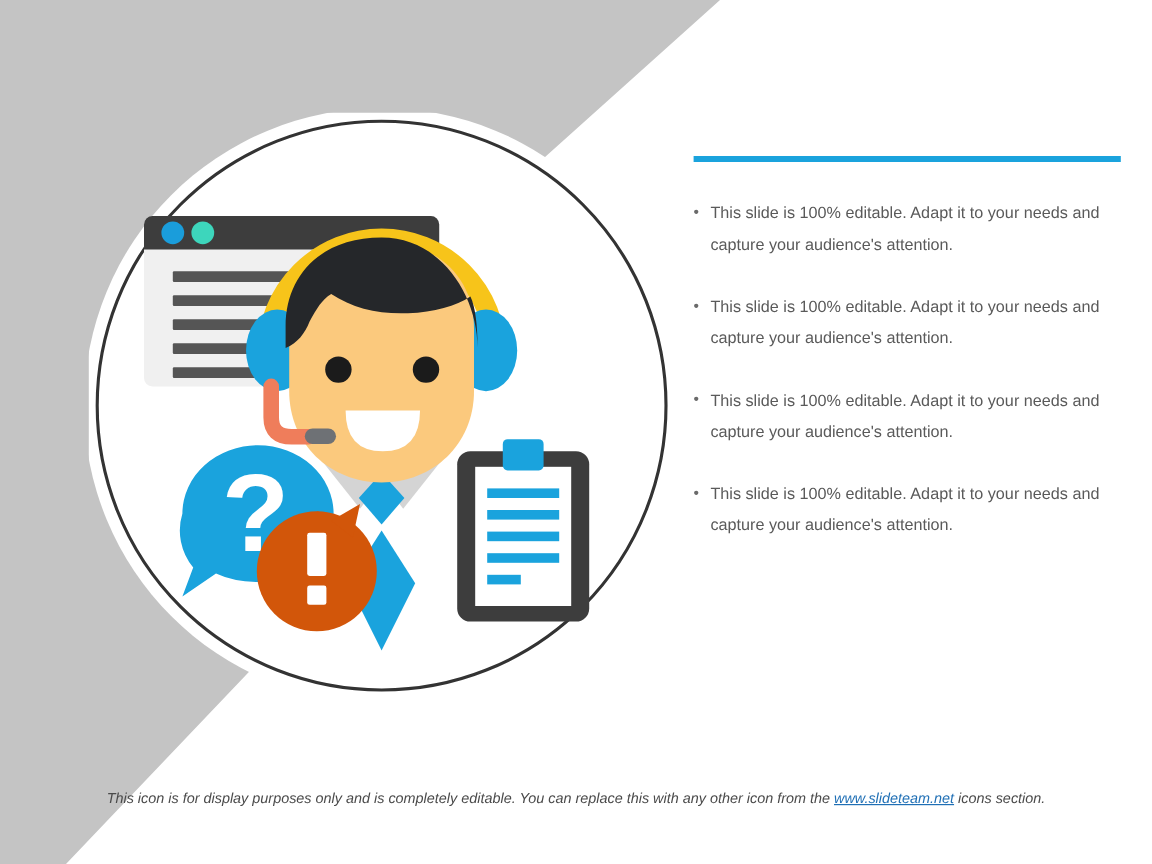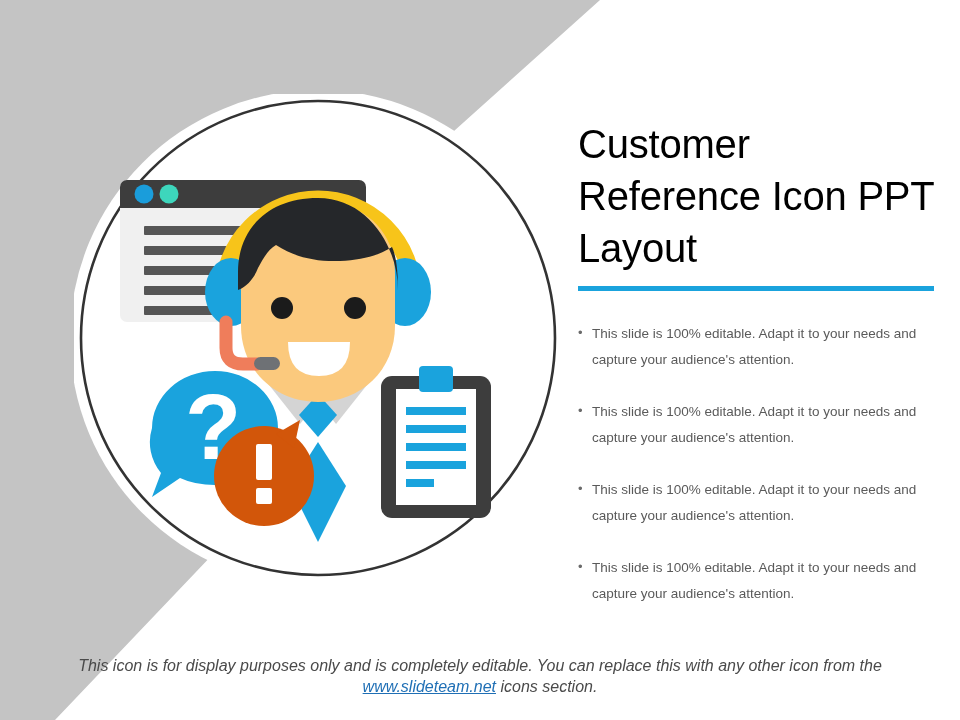--- a/index.html
+++ b/index.html
@@ -80,21 +80,21 @@
     color: #5a5a5a;
   }
 
   
   #footer {
     position: absolute;
     left: 0;
     top: 655px;
     width: 960px;
     text-align: center;
-    font-size: 16px;
+    font-size: 12px;
     line-height: 21px;
     color: #4a4a4a;
     font-style: italic;
     padding: 0 50px;
     box-sizing: border-box;
   }
   #footer-link {
     color: #1f6fb5;
     text-decoration: underline;
     font-style: italic;
@@ -182,21 +182,20 @@
         <rect x="332" y="331" width="60" height="8"></rect>
         <rect x="332" y="349" width="60" height="8"></rect>
         <rect x="332" y="367" width="60" height="8"></rect>
         <rect x="332" y="385" width="28" height="8"></rect>
       </g>
     </g>
 
   </svg>
 
   <div id="text-column">
-    <h1 id="slide-title">Customer Reference Icon PPT Layout</h1>
     <div id="title-rule"></div>
 
     <ul id="bullet-list">
       <li class="bullet-item">
         <span class="bullet-dot">•</span>
         <span class="bullet-text">This slide is 100% editable. Adapt it to your needs and capture your audience's attention.</span>
       </li>
       <li class="bullet-item">
         <span class="bullet-dot">•</span>
         <span class="bullet-text">This slide is 100% editable. Adapt it to your needs and capture your audience's attention.</span>

